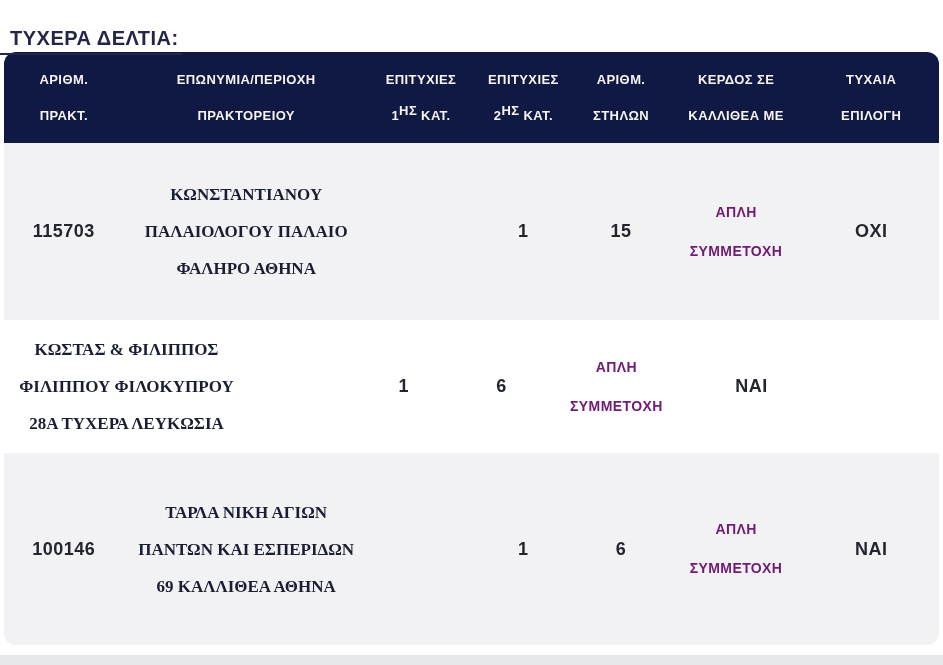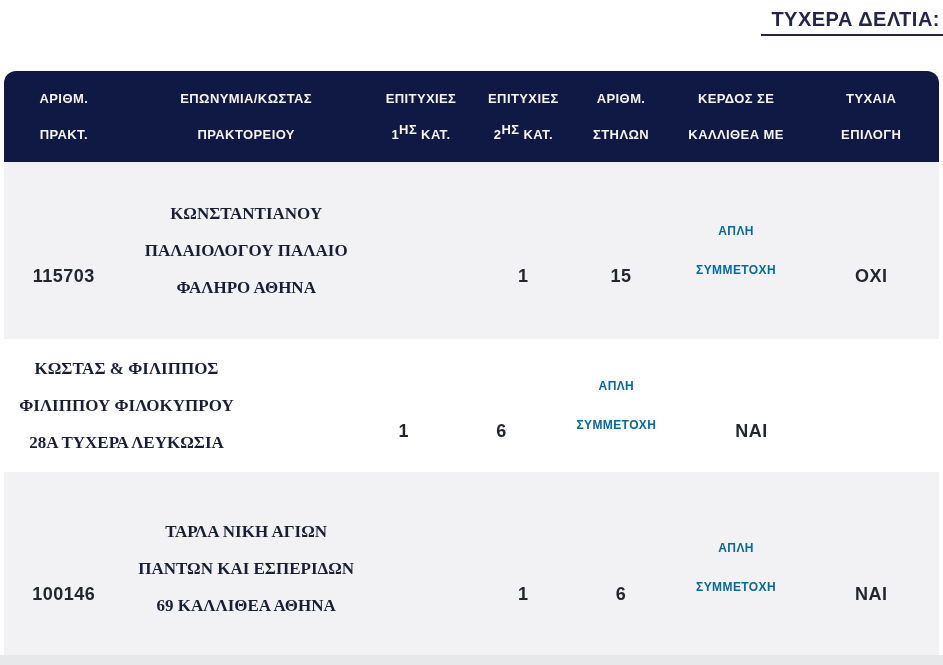--- a/index.html
+++ b/index.html
@@ -6,21 +6,21 @@
   html, body { margin: 0; padding: 0; }
   body {
     width: 943px; height: 665px;
     background: #ffffff;
     font-family: "Liberation Sans", sans-serif;
     overflow: hidden;
   }
   .page { position: relative; width: 943px; height: 665px; background: #ffffff; }
 
   
-  .title-wrap { height: 71px; padding-top: 8px; text-align: right; }
+  .title-wrap { height: 52px; padding-top: 27px; text-align: left; }
   .title-text {
     display: inline-block;
     font-size: 20px; font-weight: bold;
     color: #23264a;
     letter-spacing: 0.5px;
     border-bottom: 2px solid #23264a;
     padding: 0 3px 3px 10px;
   }
 
   
@@ -66,31 +66,30 @@
   .td {
     display: flex; flex-direction: column;
     align-items: center; justify-content: center;
     text-align: center;
     height: 100%;
   }
   .val {
     font-size: 18px; font-weight: bold;
     color: #23262e;
     letter-spacing: 0.5px;
-    margin-top: 26px;
   }
   .addr {
     font-family: "Liberation Serif", serif;
     font-size: 17px; font-weight: bold;
     color: #1a1e33;
   }
   .addr-line { line-height: 37px; white-space: nowrap; }
   .prize {
-    font-size: 12px; font-weight: bold;
-    color: #0369a1;
+    font-size: 14px; font-weight: bold;
+    color: #701a75;
     letter-spacing: 0.4px;
   }
   .prize-line { line-height: 39px; white-space: nowrap; }
 
   
   .bottom-strip {
     position: absolute;
     left: 0; bottom: 0;
     width: 943px; height: 10px;
     background: #e7e8ea;
@@ -106,21 +105,21 @@
   </div>
 
   <div class="panel">
 
     <div class="thead">
       <div class="th c1">
         <div class="th-line">ΑΡΙΘΜ.</div>
         <div class="th-line">ΠΡΑΚΤ.</div>
       </div>
       <div class="th c2">
-        <div class="th-line">ΕΠΩΝΥΜΙΑ/ΚΩΣΤΑΣ</div>
+        <div class="th-line">ΕΠΩΝΥΜΙΑ/ΠΕΡΙΟΧΗ</div>
         <div class="th-line">ΠΡΑΚΤΟΡΕΙΟΥ</div>
       </div>
       <div class="th c3">
         <div class="th-line">ΕΠΙΤΥΧΙΕΣ</div>
         <div class="th-line"><span>1</span><sup>ΗΣ</sup><span> ΚΑΤ.</span></div>
       </div>
       <div class="th c4">
         <div class="th-line">ΕΠΙΤΥΧΙΕΣ</div>
         <div class="th-line"><span>2</span><sup>ΗΣ</sup><span> ΚΑΤ.</span></div>
       </div>

